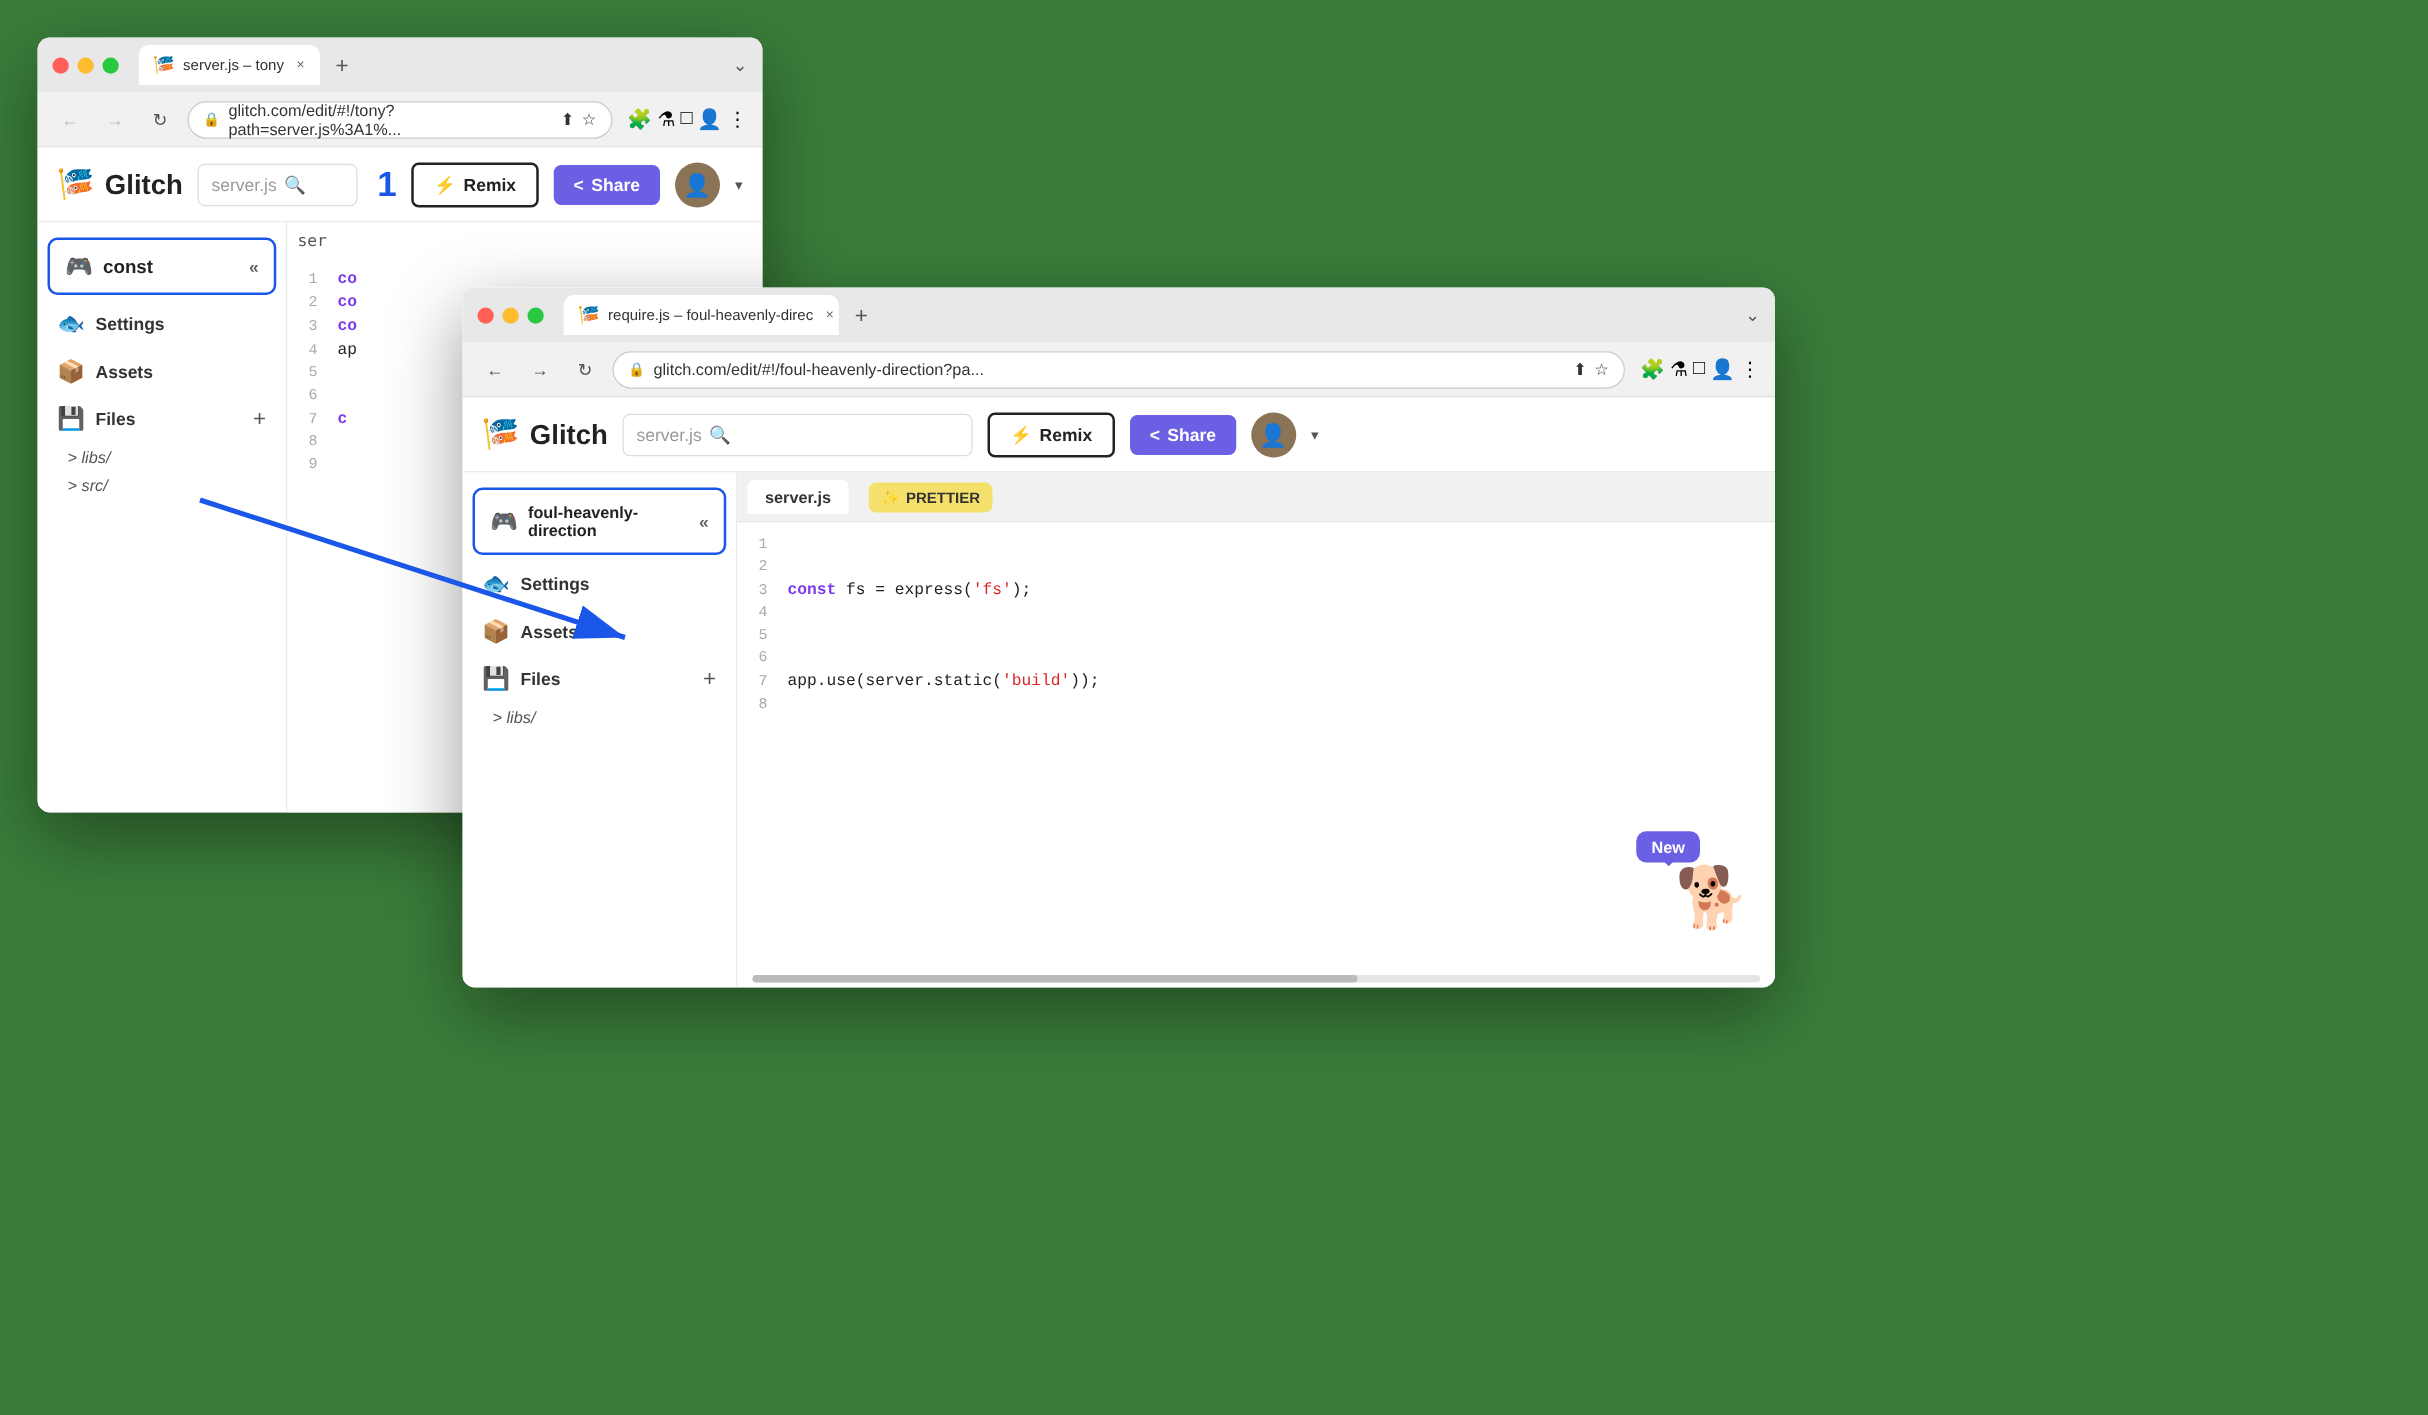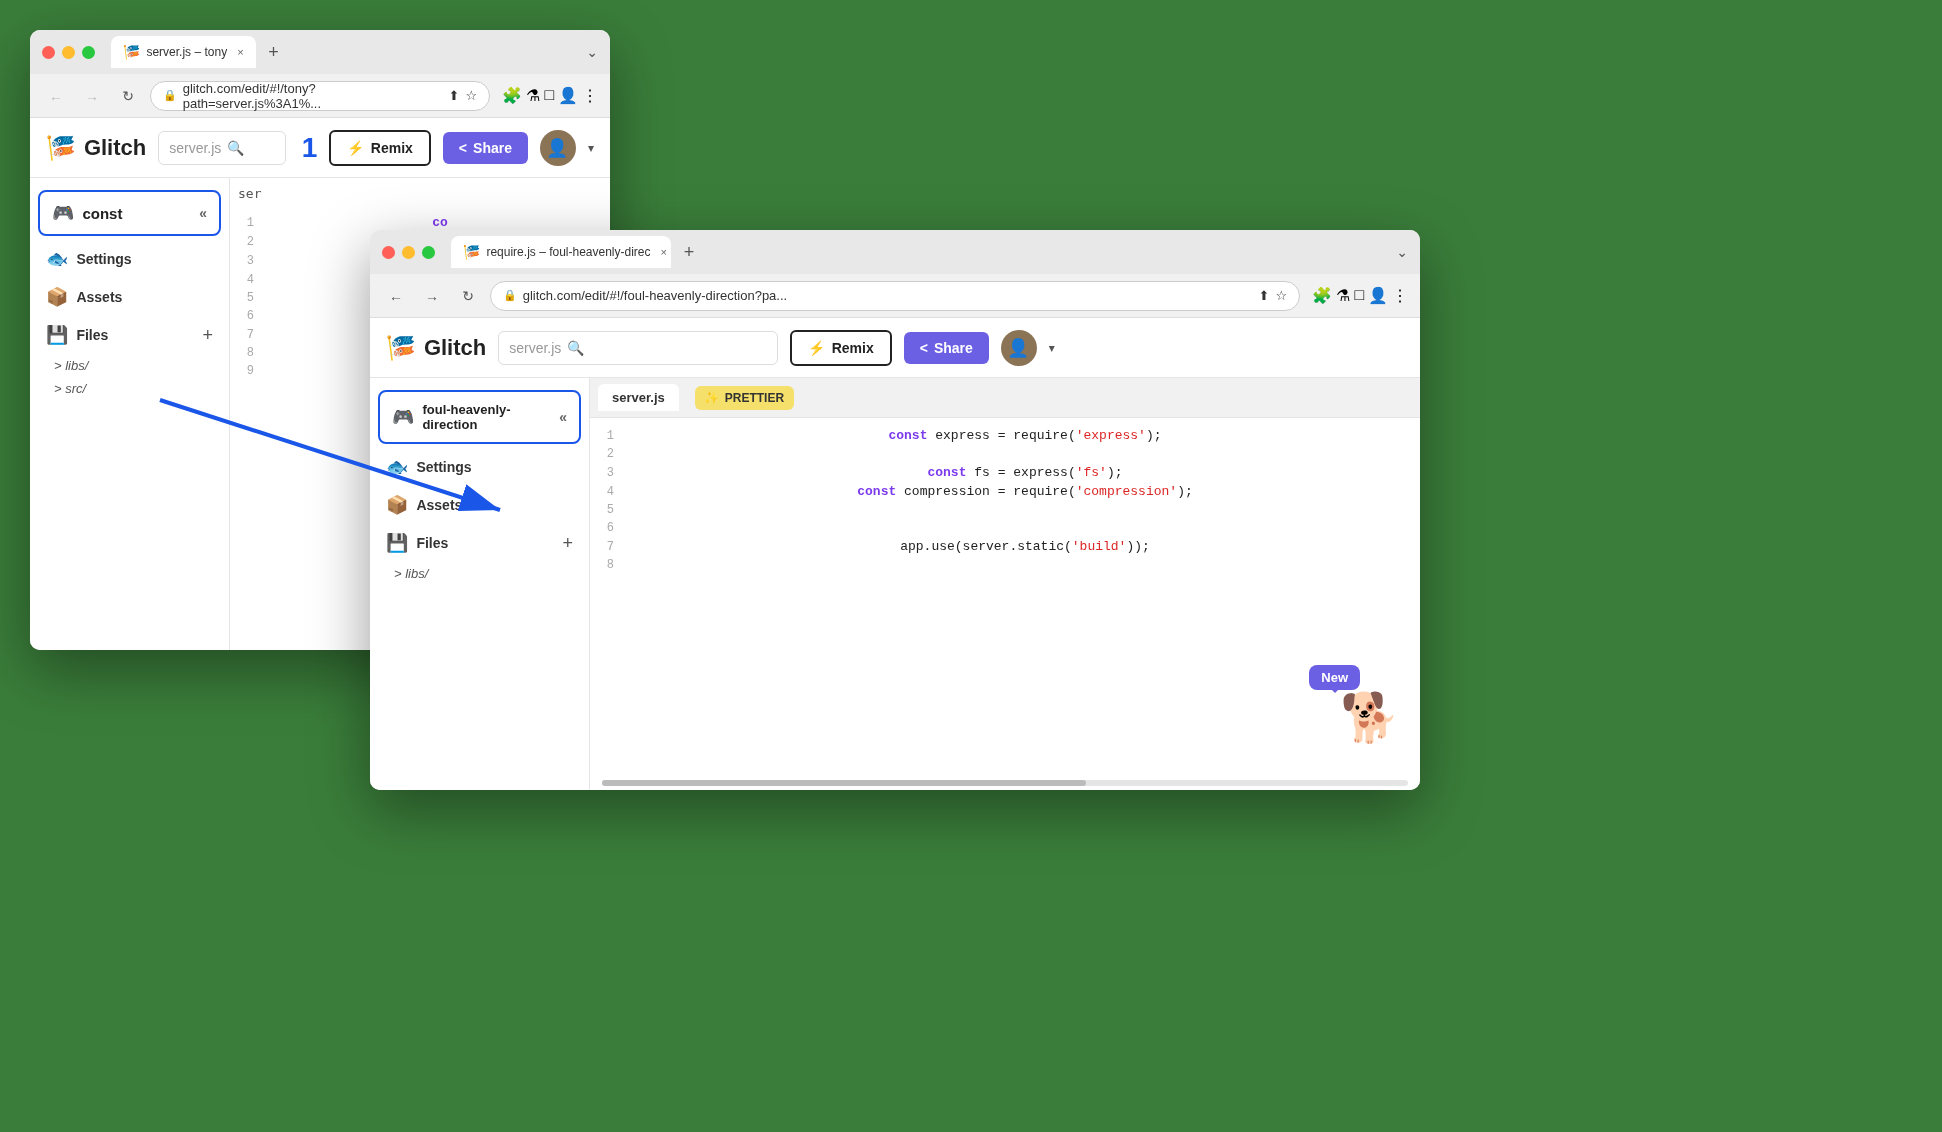--- a/index.html
+++ b/index.html
@@ -340,21 +340,21 @@
       font-size: 13px;
     }
     .line-num {
       width: 40px;
       text-align: right;
       padding-right: 16px;
       color: #aaa;
       user-select: none;
       font-size: 12px;
     }
-    .code-text { flex: 1; text-align: center; }
+    .code-text { flex: 1; }
     .kw { color: #7c3aed; font-weight: 700; }
     .str { color: #dc2626; }
     .plain { color: #222; }
 
     
     .code-scrollbar {
       height: 6px;
       background: #e5e5e5;
       margin: 4px 12px;
       border-radius: 3px;
@@ -645,32 +645,30 @@
       <div class="editor-tabs">
         <div class="editor-tab">server.js</div>
         <div class="editor-tab-prettier">
           <span>✨</span>
           <span>PRETTIER</span>
         </div>
       </div>
       <div class="code-content" style="padding:8px 0;">
         <div class="code-line">
           <span class="line-num">1</span>
-          <span class="code-text"><span class="kw">const</span><span class="plain"> express = require(</span><span class="str">'express'</span><span class="plain">);</span></span>
         </div>
         <div class="code-line">
           <span class="line-num">2</span>
         </div>
         <div class="code-line">
           <span class="line-num">3</span>
           <span class="code-text"><span class="kw">const</span><span class="plain"> fs = express(</span><span class="str">'fs'</span><span class="plain">);</span></span>
         </div>
         <div class="code-line">
           <span class="line-num">4</span>
-          <span class="code-text"><span class="kw">const</span><span class="plain"> compression = require(</span><span class="str">'compression'</span><span class="plain">);</span></span>
         </div>
         <div class="code-line">
           <span class="line-num">5</span>
           <span class="code-text"></span>
         </div>
         <div class="code-line">
           <span class="line-num">6</span>
         </div>
         <div class="code-line">
           <span class="line-num">7</span>

